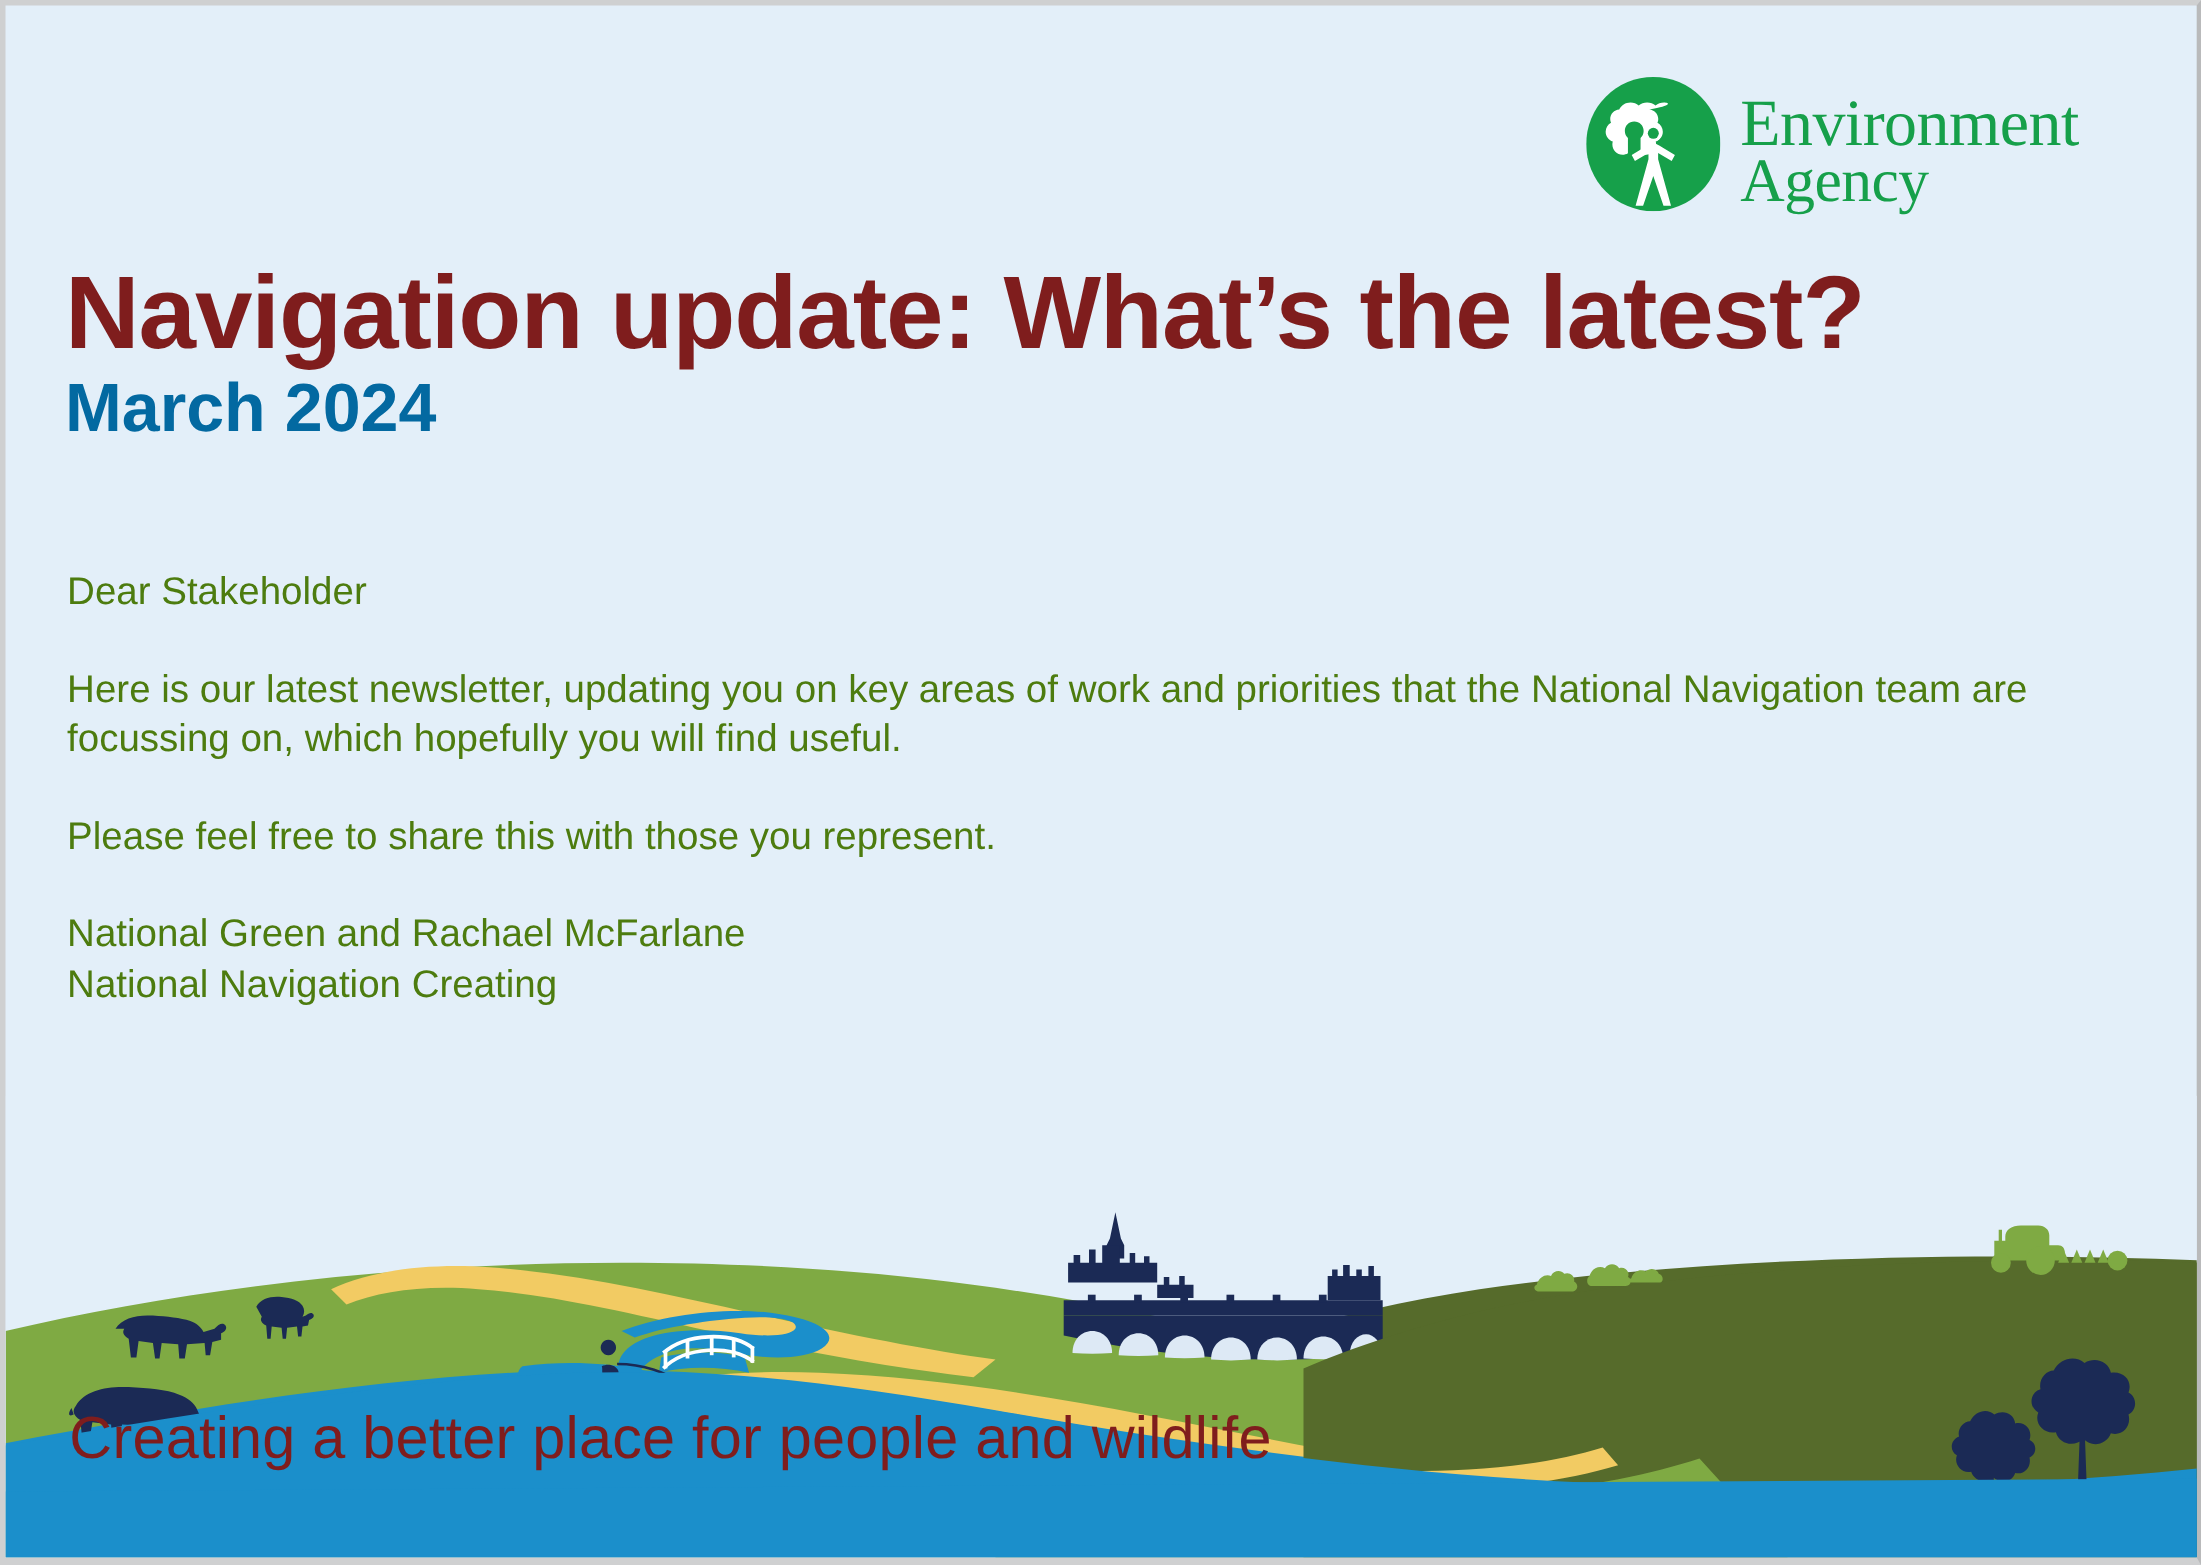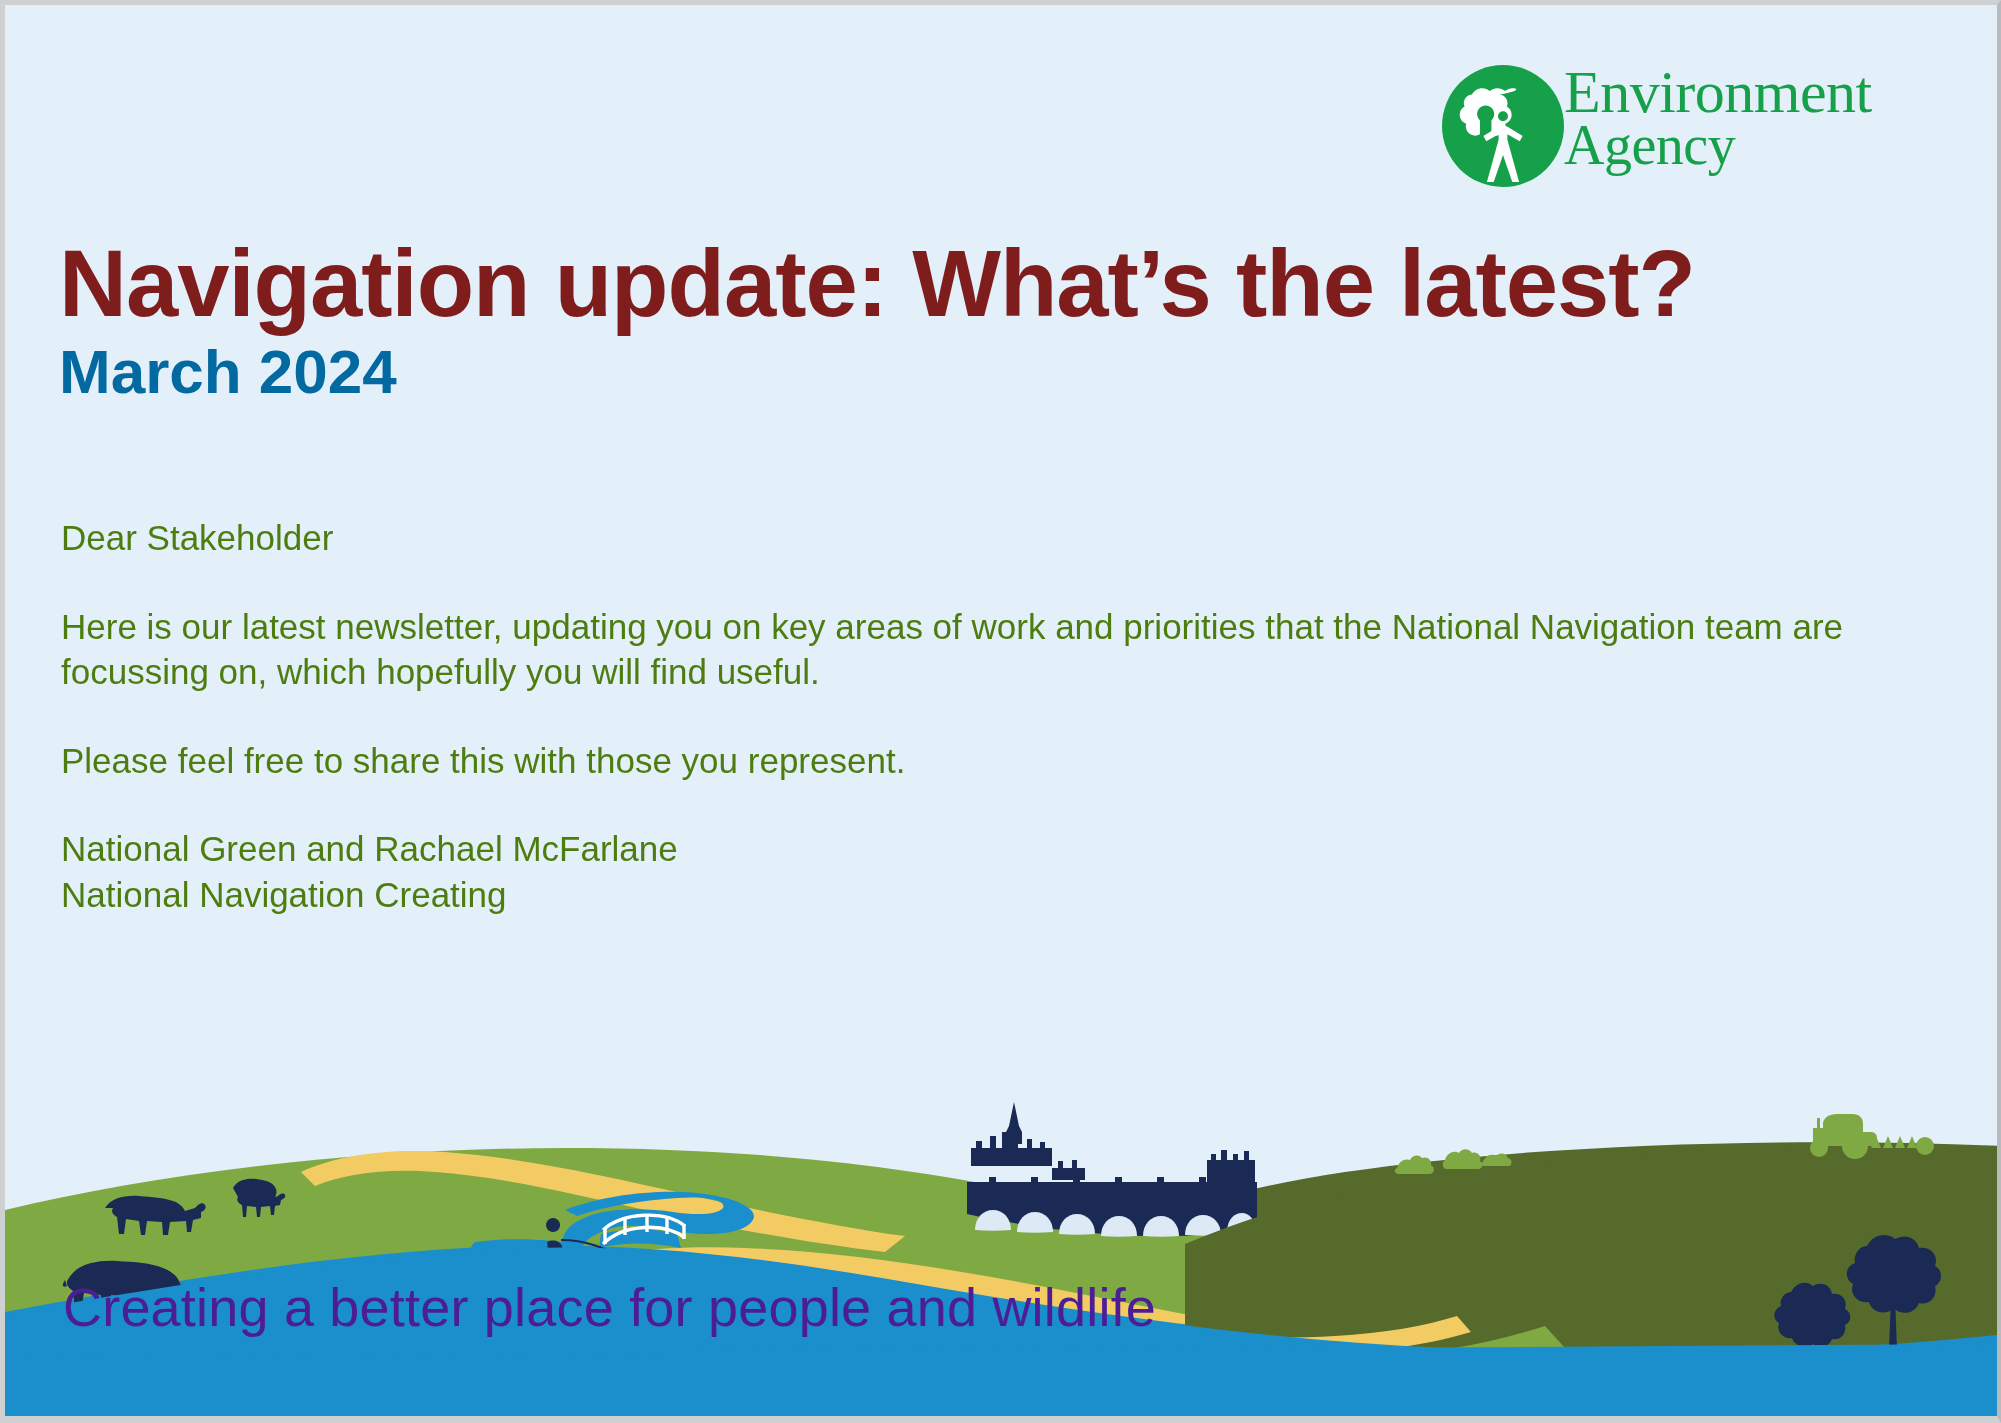--- a/index.html
+++ b/index.html
@@ -16,25 +16,26 @@
     border-top:5px solid #cfd0d1;
     border-left:5px solid #cfd0d1;
     border-right:4px solid #b9babb;
     border-bottom:7px solid #cfd0d1;
   }
 
   
   #logo{
     position:absolute;
     left:1437px;
-    top:60px;
+    top:47px;
     width:500px;
     height:140px;
     display:flex;
-    align-items:flex-start;
+    align-items:flex-end;
+    gap:18px;
   }
   #logo-mark{width:122px;height:122px;flex:0 0 122px;}
   #logo-text{
     font-family:"Liberation Serif",serif;
     color:#16a04a;
     line-height:0.92;
     letter-spacing:-0.5px;
   }
   #logo-text .l1{display:block;font-size:60px;}
   #logo-text .l2{display:block;font-size:56px;}
@@ -89,21 +90,21 @@
     bottom:0;
     width:2001px;
     height:420px;
   }
   #scene svg{display:block;width:100%;height:100%;}
 
   #tagline{
     position:absolute;
     left:58px;
     bottom:82px;
-    color:#4c1d95;
+    color:#7f1d1d;
     font-family:"Liberation Sans Narrow","Liberation Sans",sans-serif;
     font-size:54px;
     line-height:1;
     white-space:nowrap;
     letter-spacing:0.2px;
   }
 </style>
 </head>
 <body>
 

